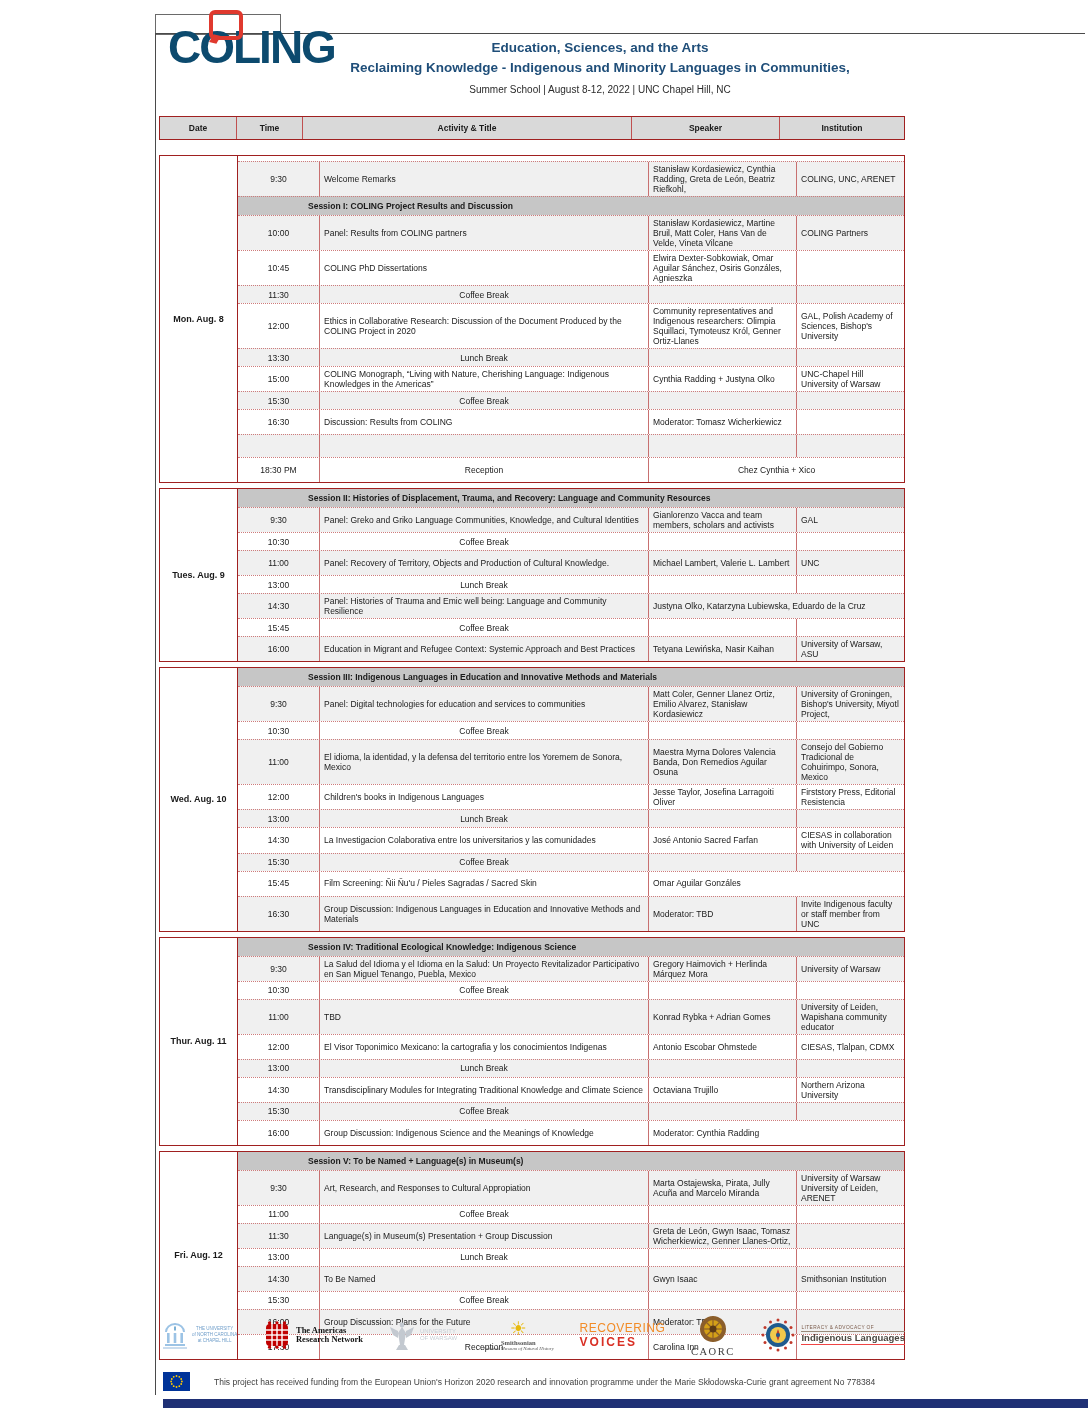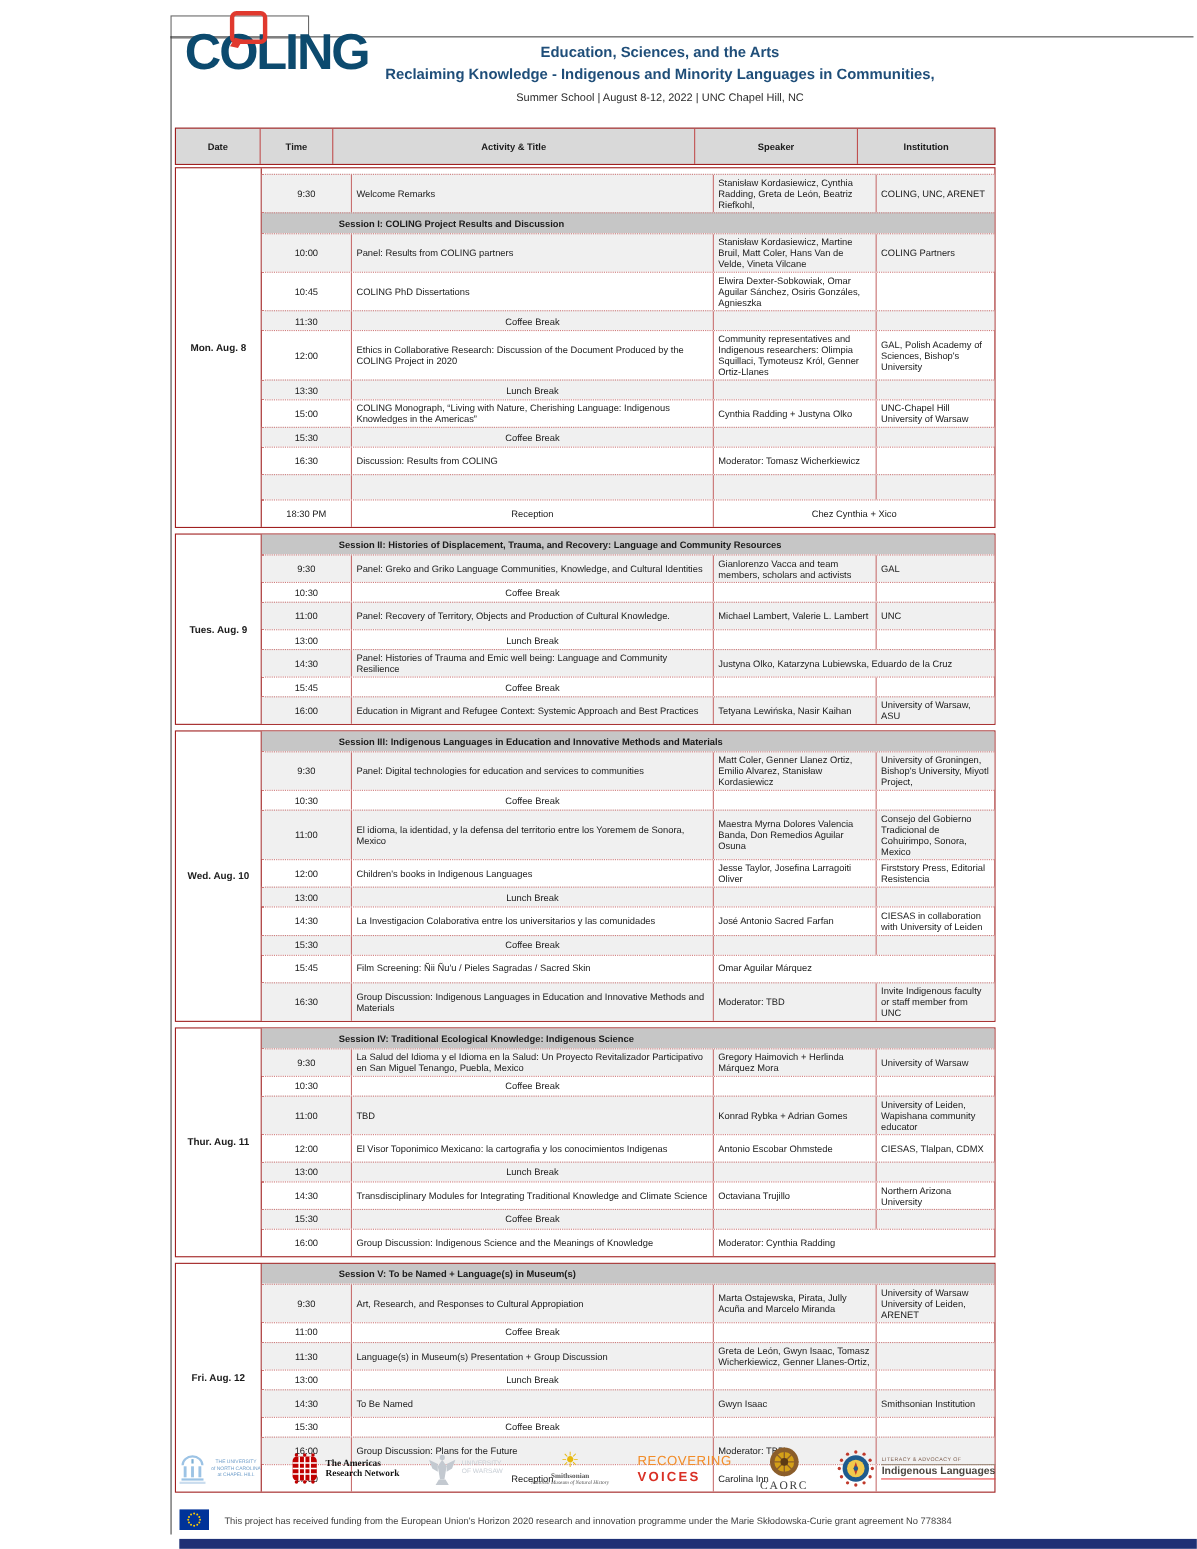--- a/index.html
+++ b/index.html
@@ -17,21 +17,21 @@
   .logo{position:absolute;left:168px;top:20px;font-weight:bold;font-size:46px;letter-spacing:-2px;color:#0c4a6e;}
   .logo .o-wrap{position:relative;display:inline-block;}
   .logo .bubble{position:absolute;top:-10px;left:10px;width:26px;height:22px;border:4px solid #E0392E;border-radius:6px;background:transparent;}
   .logo .bubble:after{content:"";position:absolute;left:-2px;bottom:-7px;width:8px;height:8px;background:#E0392E;transform:skewX(-20deg) rotate(12deg);}
   .title-block{position:absolute;left:320px;top:38px;width:560px;text-align:center;}
   .title-line{font-weight:bold;font-size:13.5px;line-height:1.45;color:#1F4E79;}
   .subtitle{margin-top:7px;font-size:10px;color:#2b2b2b;}
 
   
   .sched-wrap{position:absolute;left:159px;top:116px;width:746px;}
-  .head-row{display:flex;background:#D9D9D9;border:1.6px solid #A02020;height:34px;box-sizing:border-box;margin-bottom:2px;justify-content:space-between;}
+  .head-row{display:flex;background:#D9D9D9;border:1.6px solid #A02020;height:24px;box-sizing:border-box;margin-bottom:15px;justify-content:space-between;}
   .head-row .hc{display:flex;align-items:center;justify-content:center;font-weight:bold;font-size:8.5px;box-sizing:border-box;border-right:1px solid #C05050;}
   .head-row .hc:last-child{border-right:none;}
   .hc.h-date{width:77px;} .hc.h-time{width:66px;} .hc.h-act{width:329px;} .hc.h-spk{width:148px;} .hc.h-inst{flex:1;}
 
   .day{display:flex;border:1.6px solid #A02020;box-sizing:border-box;margin-bottom:5px;background:#fff;}
   .date-cell{width:77px;min-width:77px;display:flex;align-items:center;justify-content:center;
     font-weight:bold;font-size:9px;border-right:1.4px solid #A02020;text-align:center;}
   .rows{flex:1;display:flex;flex-direction:column;}
   .row{display:flex;box-sizing:border-box;}
   .row + .row{border-top:1px dotted #CE7B7B;}
@@ -61,21 +61,21 @@
   .smi-cap div{font-family:"Liberation Serif",serif;color:#555;}
   .smi-cap .l1{font-size:6.5px;font-weight:bold;}
   .smi-cap .l2{font-size:4.8px;font-style:italic;}
   .rv-cap .l1{font-size:12px;color:#F28C28;font-weight:normal;letter-spacing:.5px;}
   .rv-cap .l2{font-size:12px;color:#D93025;font-weight:bold;letter-spacing:2px;}
   .caorc-item{flex-direction:column;gap:2px;}
   .caorc-cap{font-family:"Liberation Serif",serif;font-size:10.5px;color:#3d3d3d;letter-spacing:1.5px;}
   .il-cap{text-align:left;}
   .il-cap .l1{font-size:4.8px;color:#7a5a4a;border-bottom:1px solid #9a8a7a;padding-bottom:1px;letter-spacing:.4px;}
   .il-cap .l2{font-size:9.5px;font-weight:bold;color:#4a463f;border-bottom:1px solid #ef4444;padding-bottom:1px;}
-  .eu-line{position:absolute;left:163px;top:1372px;width:900px;display:flex;align-items:center;gap:14px;}
+  .eu-line{position:absolute;left:163px;top:1372px;width:900px;display:flex;align-items:center;gap:24px;}
   .eu-note{font-size:8.5px;color:#3f3f3f;}
   .sun-glyph{font-size:19px;color:#E8B90C;line-height:1;}
 </style>
 </head>
 <body>
 
 <div class="frame-box"></div>
 <div class="frame-top"></div>
 <div class="frame-left"></div>
 
@@ -263,21 +263,21 @@
           </div>
           <div class="row break shade">
             <div class="c time">15:30</div>
             <div class="c act center">Coffee Break</div>
             <div class="c spk"></div>
             <div class="c inst"></div>
           </div>
           <div class="row event">
             <div class="c time">15:45</div>
             <div class="c act">Film Screening: Ñii Ñu'u / Pieles Sagradas / Sacred Skin</div>
-            <div class="c spk merged">Omar Aguilar Márquez</div>
+            <div class="c spk merged">Omar Aguilar Gonzáles</div>
           </div>
           <div class="row event shade">
             <div class="c time">16:30</div>
             <div class="c act">Group Discussion: Indigenous Languages in Education and Innovative Methods and Materials</div>
             <div class="c spk">Moderator: TBD</div>
             <div class="c inst">Invite Indigenous faculty or staff member from UNC</div>
           </div>
         </div>
       </div>
       <div class="day">

